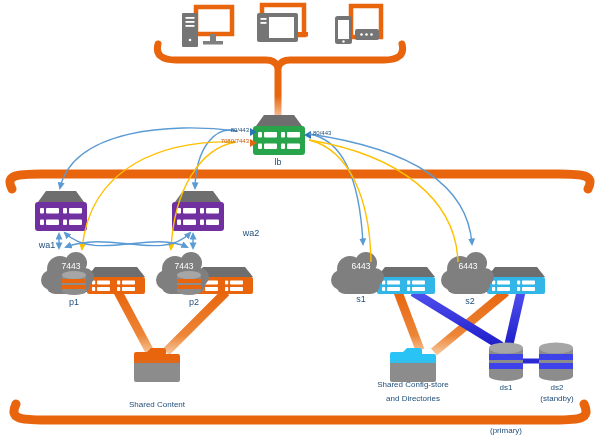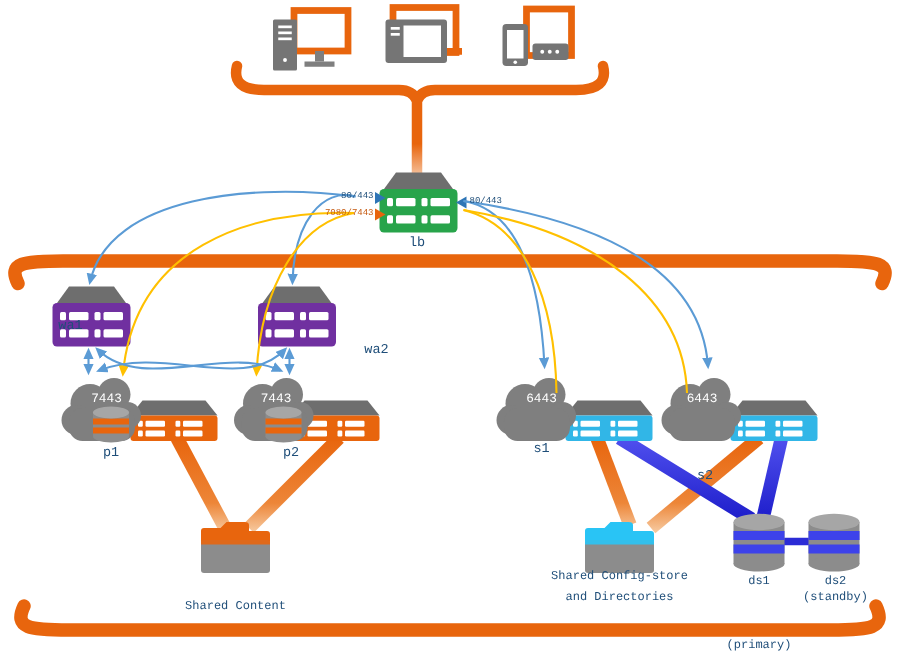--- a/index.html
+++ b/index.html
@@ -1,17 +1,17 @@
 <!DOCTYPE html>
 <html><head>
 <meta charset="utf-8">
 <style>
   html,body{margin:0;padding:0;background:#fff;}
   #stage{position:relative;width:600px;height:436px;background:#fff;overflow:hidden;
-         font-family:Liberation Mono, monospace;}
+         font-family:Liberation Sans, sans-serif;}
   #stage svg{position:absolute;left:0;top:0;}
   .lbl{position:absolute;color:#1F4E79;font-size:9px;line-height:10px;white-space:nowrap;}
   .ctr{transform:translateX(-50%);}
   .port{font-size:6px;line-height:7px;}
   .port-or{color:#C55A11;}
   .cloudport{color:#ffffff;font-size:8.5px;}
   .small{font-size:8px;line-height:9px;}
 </style>
 </head>
 <body>
@@ -184,32 +184,32 @@
     <path stroke="#5B9BD5" d="M65,233 C95,262 150,230 187,247" marker-start="url(#mbS)" marker-end="url(#mbE)"></path>
     <path stroke="#5B9BD5" d="M190,233 C162,262 110,230 66,247" marker-start="url(#mbS)" marker-end="url(#mbE)"></path>
   </g>
 </svg>
 
 <span class="lbl ctr" style="left:278px;top:157px;">lb</span>
 <span class="lbl port" style="left:205px;width:44px;text-align:right;top:127px;">80/443</span>
 <span class="lbl port port-or" style="left:195px;width:54px;text-align:right;top:138px;">7080/7443</span>
 <span class="lbl port" style="left:313px;top:130px;">80/443</span>
 
-<span class="lbl ctr" style="left:47px;top:212px;">wa1</span>
+<span class="lbl ctr" style="left:47px;top:240px;">wa1</span>
 <span class="lbl ctr" style="left:207px;top:228px;margin-left:44px;">wa2</span>
 
 <span class="lbl ctr cloudport" style="left:71px;top:261px;">7443</span>
 <span class="lbl ctr cloudport" style="left:184px;top:261px;">7443</span>
 <span class="lbl ctr cloudport" style="left:361px;top:261px;">6443</span>
 <span class="lbl ctr cloudport" style="left:468px;top:261px;">6443</span>
 
 <span class="lbl ctr" style="left:74px;top:297px;">p1</span>
 <span class="lbl ctr" style="left:194px;top:297px;">p2</span>
 <span class="lbl ctr" style="left:361px;top:294px;">s1</span>
-<span class="lbl ctr" style="left:470px;top:312px;">s2</span>
+<span class="lbl ctr" style="left:470px;top:296px;">s2</span>
 
 <span class="lbl ctr small" style="left:157px;top:385px;margin-top:15px;">Shared Content</span>
 <span class="lbl ctr small" style="left:413px;top:380px;">Shared Config-store</span>
 <span class="lbl ctr small" style="left:413px;top:394px;">and Directories</span>
 <span class="lbl ctr small" style="left:506px;top:383px;">ds1</span>
 <span class="lbl ctr small" style="left:506px;top:394px;margin-top:32px;">(primary)</span>
 <span class="lbl ctr small" style="left:557px;top:383px;">ds2</span>
 <span class="lbl ctr small" style="left:557px;top:394px;">(standby)</span>
 
 </div>

